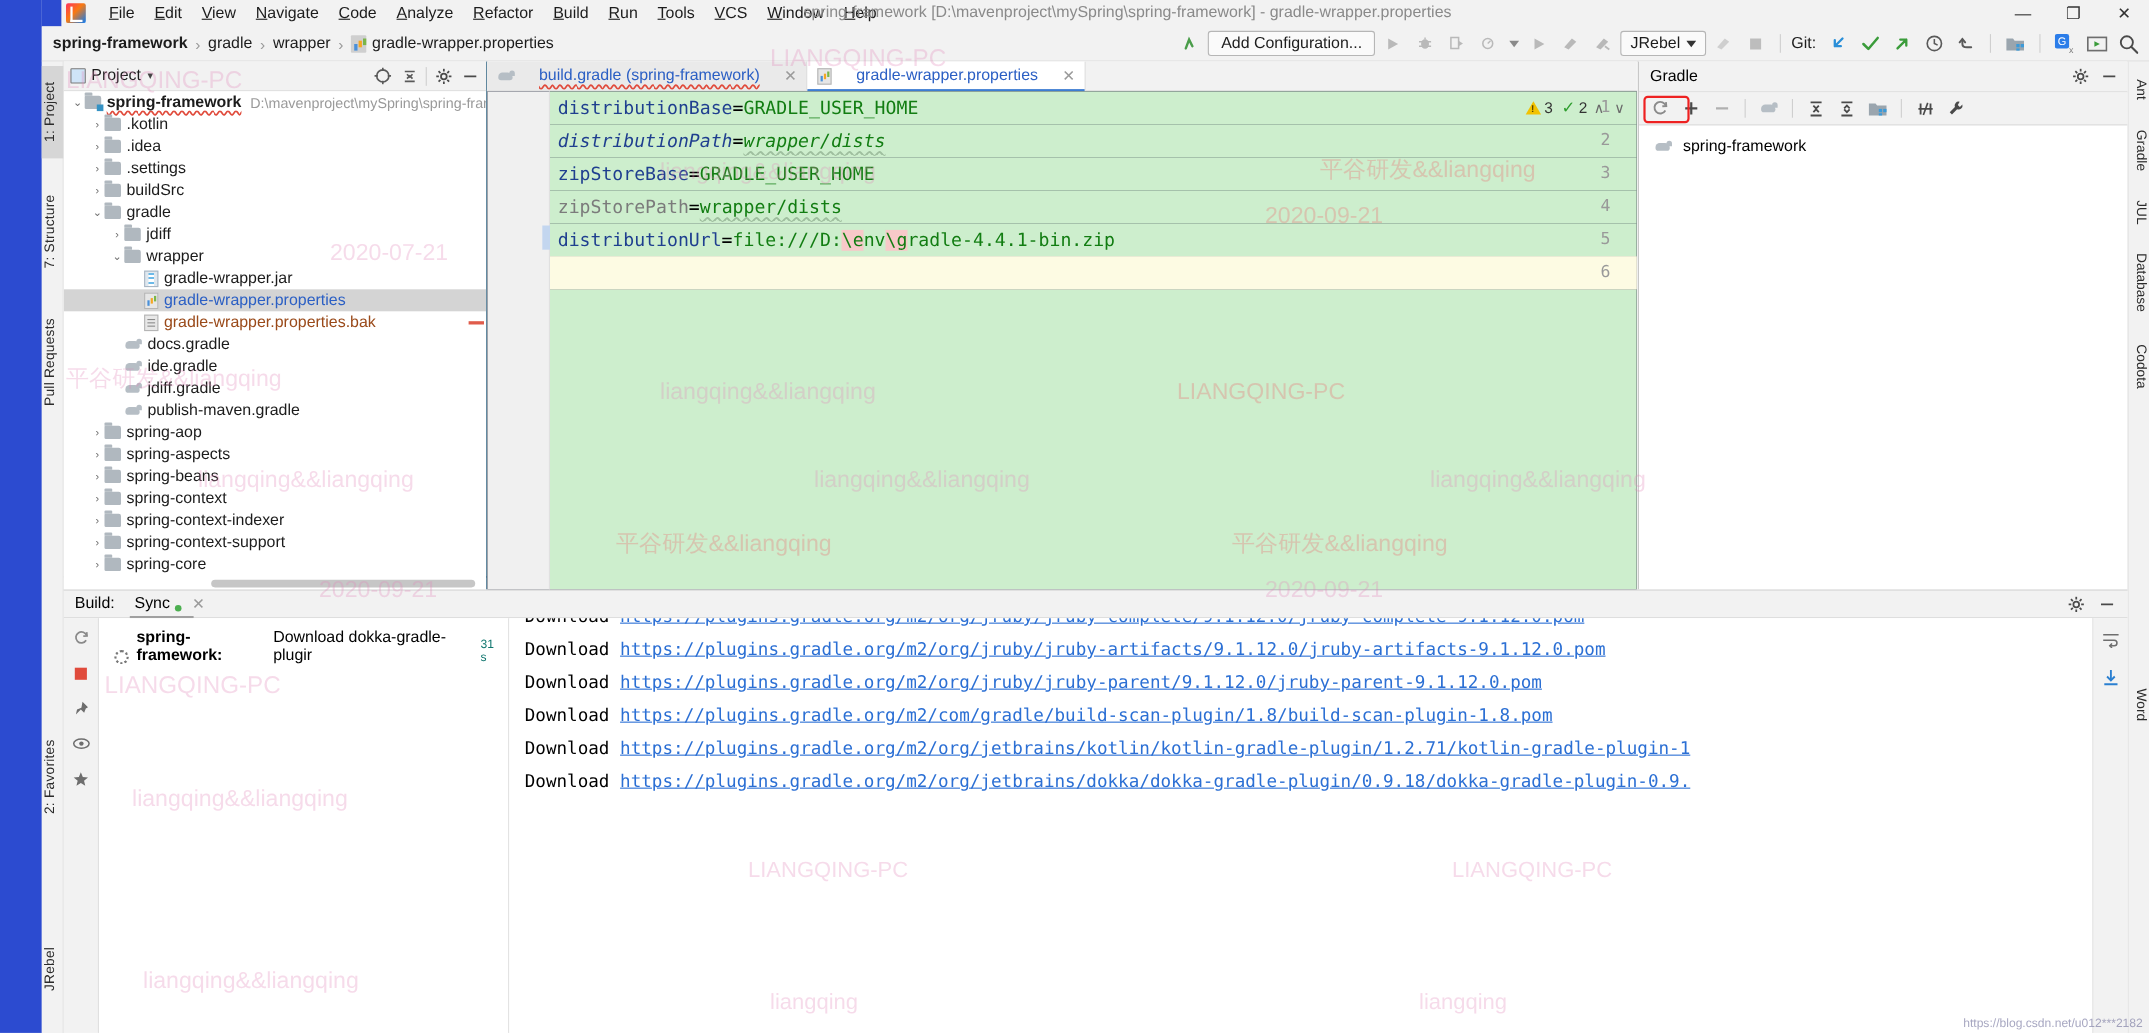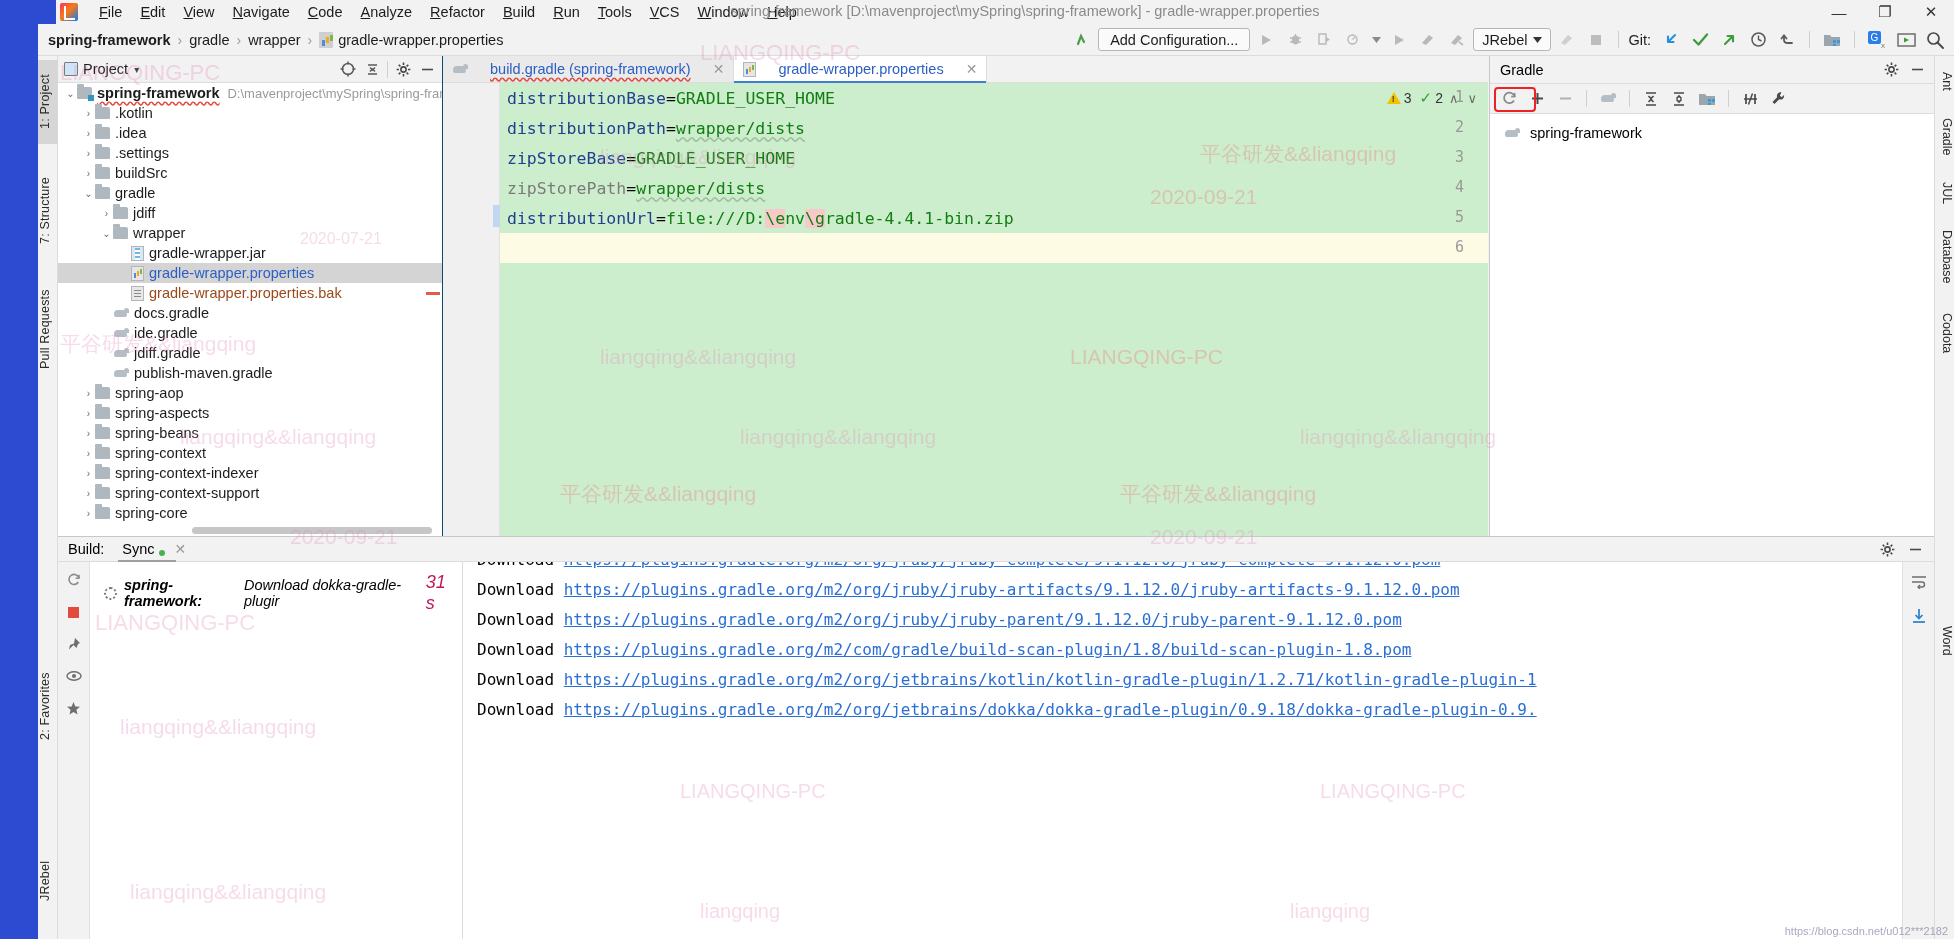--- a/index.html
+++ b/index.html
@@ -169,23 +169,23 @@
   .bp-tab.active::after { content:""; position:absolute; left:0; right:14px; bottom:0; height:2px; background:#a0a0a0; }
   .dot-green { width:6px; height:6px; border-radius:50%; background:#4caf50; position:relative; top:4px; }
   .bp-head-actions { margin-left:auto; display:flex; gap:6px; padding-right:8px; }
   .bp-body { position:absolute; top:25px; left:0; right:0; bottom:0; display:flex; }
   .bp-gutter { width:32px; background:#f2f2f2; border-right:1px solid #e0e0e0; display:flex;
                flex-direction:column; align-items:center; padding-top:8px; gap:12px; }
   .bp-gbtn { width:20px; height:20px; display:flex; align-items:center; justify-content:center;
              color:#6e6e6e; font-size:14px; }
   .bp-sq-red { width:11px; height:11px; background:#e04b3c; }
   .bp-left { width:373px; background:#fff; border-right:1px solid #dcdcdc; position:relative; }
-  .bp-task { display:flex; align-items:center; gap:7px; padding:10px 6px 0 14px; font-size:14.5px;font-style:italic; }
+  .bp-task { display:flex; align-items:flex-end; gap:7px; padding:10px 6px 0 14px; font-size:14.5px; }
   .spinner { width:13px; height:13px; border-radius:50%; border:2px dotted #777; flex:0 0 13px; }
-  .bp-time { color:#be185d; font-size:18px; margin-left:4px; }
+  .bp-time { color:#0f766e; font-size:11px; margin-left:4px; }
   .bp-console { flex:1; position:relative; overflow:hidden; background:#fff;
                 font-family:"DejaVu Sans Mono", monospace; font-size:16px; }
   .con-line { position:absolute; left:14px; white-space:pre; display:flex; gap:0; }
   .con-word { color:#000; }
   .con-url { color:#2b6fd4; text-decoration:underline; }
   .bp-right-gutter { width:32px; background:#f2f2f2; border-left:1px solid #e0e0e0;
                      display:flex; flex-direction:column; align-items:center; padding-top:10px; gap:14px; }
 
   
   .wm { position:absolute; color:rgba(226,136,186,0.30); font-size:22px; white-space:nowrap;
@@ -558,21 +558,21 @@
         <span class="tab-x">✕</span>
       </div>
     </div>
 
     <div class="code-area">
       <div class="ed-green-fill"></div>
       <div class="ed-green-fill2"></div>
       <div class="gutter"></div>
 
       <div class="codeline c-green-bg" style="top:0px;"><span class="k-key">distributionBase</span><span class="k-eq">=</span><span class="k-val">GRADLE_USER_HOME</span></div>
-      <div class="codeline c-green-bg" style="top:30px;"><span class="k-key">distributionPath</span><span class="k-eq">=</span><span class="k-val wav-green">wrapper/dists</span></div>
+      <div class="codeline c-green-bg" style="top:30px;font-style:italic;"><span class="k-key">distributionPath</span><span class="k-eq">=</span><span class="k-val wav-green">wrapper/dists</span></div>
       <div class="codeline c-green-bg" style="top:60px;"><span class="k-key">zipStoreBase</span><span class="k-eq">=</span><span class="k-val">GRADLE_USER_HOME</span></div>
       <div class="codeline c-green-bg" style="top:90px;"><span class="k-key-dim">zipStorePath</span><span class="k-eq">=</span><span class="k-val wav-green">wrapper/dists</span></div>
       <div class="codeline c-green-bg" style="top:120px;"><span class="k-key">distributionUrl</span><span class="k-eq">=</span><span class="k-val">file:///D:</span><span class="k-val esc-bad">\e</span><span class="k-val">nv</span><span class="k-val esc-bad">\g</span><span class="k-val">radle-4.4.1-bin.zip</span></div>
       <div class="codeline c-yellow-bg" style="top:150px;"></div>
 
       <div class="gutter-num" style="top:5px;">1</div>
       <div class="gutter-num" style="top:35px;">2</div>
       <div class="gutter-num" style="top:65px;">3</div>
       <div class="gutter-num" style="top:95px;">4</div>
       <div class="gutter-num" style="top:125px;">5</div>
@@ -766,21 +766,21 @@
       </div>
     </div>
   </div>
 
   <div id="watermarks">
       <div class="wm" style="left: 60px; top: 60px; font-size: 22px;">LIANGQING-PC</div>
       <div class="wm" style="left: 700px; top: 40px; font-size: 22px;">LIANGQING-PC</div>
       <div class="wm2" style="left: 1200px; top: 140px; font-size: 21px;">平谷研发&amp;&amp;liangqing</div>
       <div class="wm2" style="left: 1150px; top: 185px; font-size: 21px;">2020-09-21</div>
       <div class="wm" style="left: 600px; top: 145px; font-size: 21px;">liangqing&amp;&amp;liangqing</div>
-      <div class="wm" style="left: 300px; top: 230px; font-size: 16px;">2020-07-21</div>
+      <div class="wm" style="left: 300px; top: 218px; font-size: 21px;">2020-07-21</div>
       <div class="wm" style="left: 60px; top: 330px; font-size: 21px;">平谷研发&amp;&amp;liangqing</div>
       <div class="wm2" style="left: 1070px; top: 345px; font-size: 21px;">LIANGQING-PC</div>
       <div class="wm" style="left: 600px; top: 345px; font-size: 21px;">liangqing&amp;&amp;liangqing</div>
       <div class="wm" style="left: 180px; top: 425px; font-size: 21px;">liangqing&amp;&amp;liangqing</div>
       <div class="wm" style="left: 740px; top: 425px; font-size: 21px;">liangqing&amp;&amp;liangqing</div>
       <div class="wm" style="left: 1300px; top: 425px; font-size: 21px;">liangqing&amp;&amp;liangqing</div>
       <div class="wm2" style="left: 560px; top: 480px; font-size: 21px;">平谷研发&amp;&amp;liangqing</div>
       <div class="wm2" style="left: 1120px; top: 480px; font-size: 21px;">平谷研发&amp;&amp;liangqing</div>
       <div class="wm" style="left: 290px; top: 525px; font-size: 21px;">2020-09-21</div>
       <div class="wm" style="left: 1150px; top: 525px; font-size: 21px;">2020-09-21</div>

